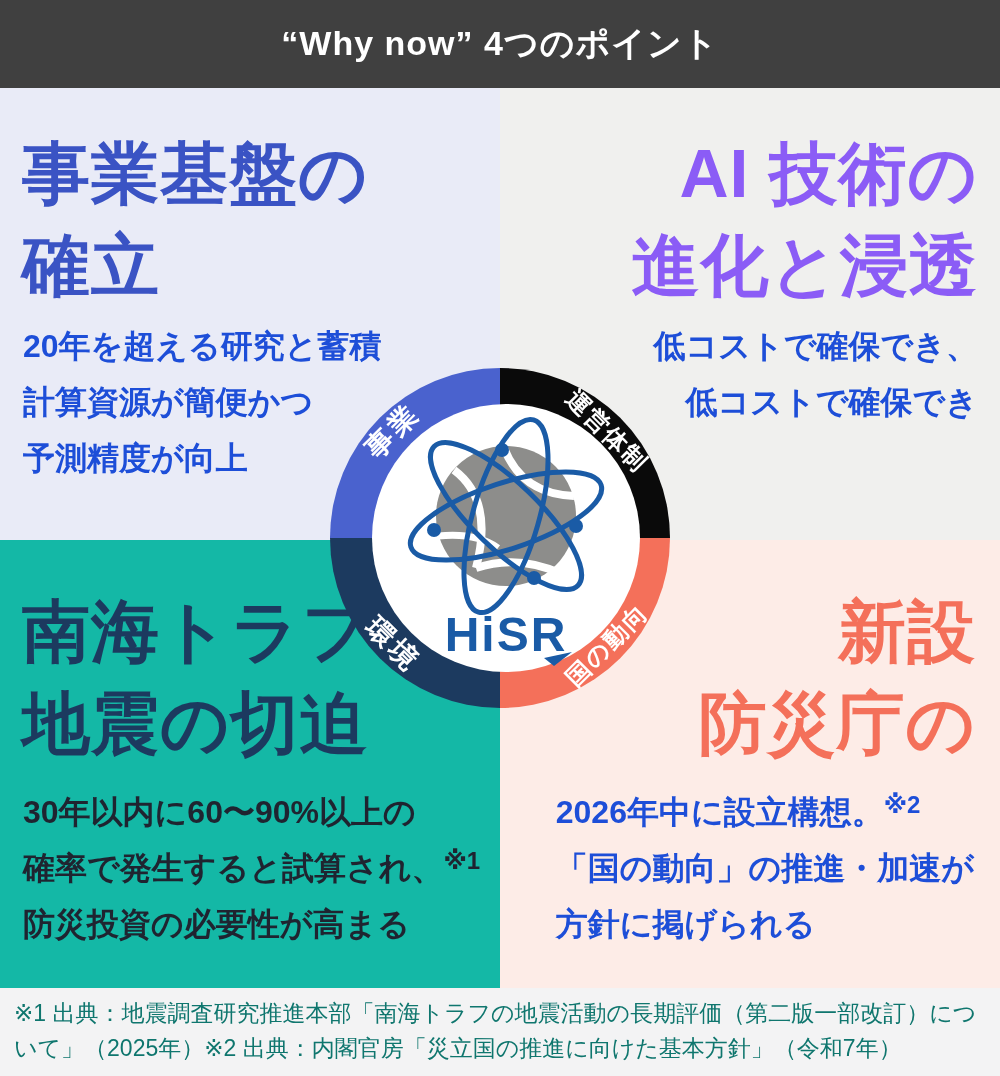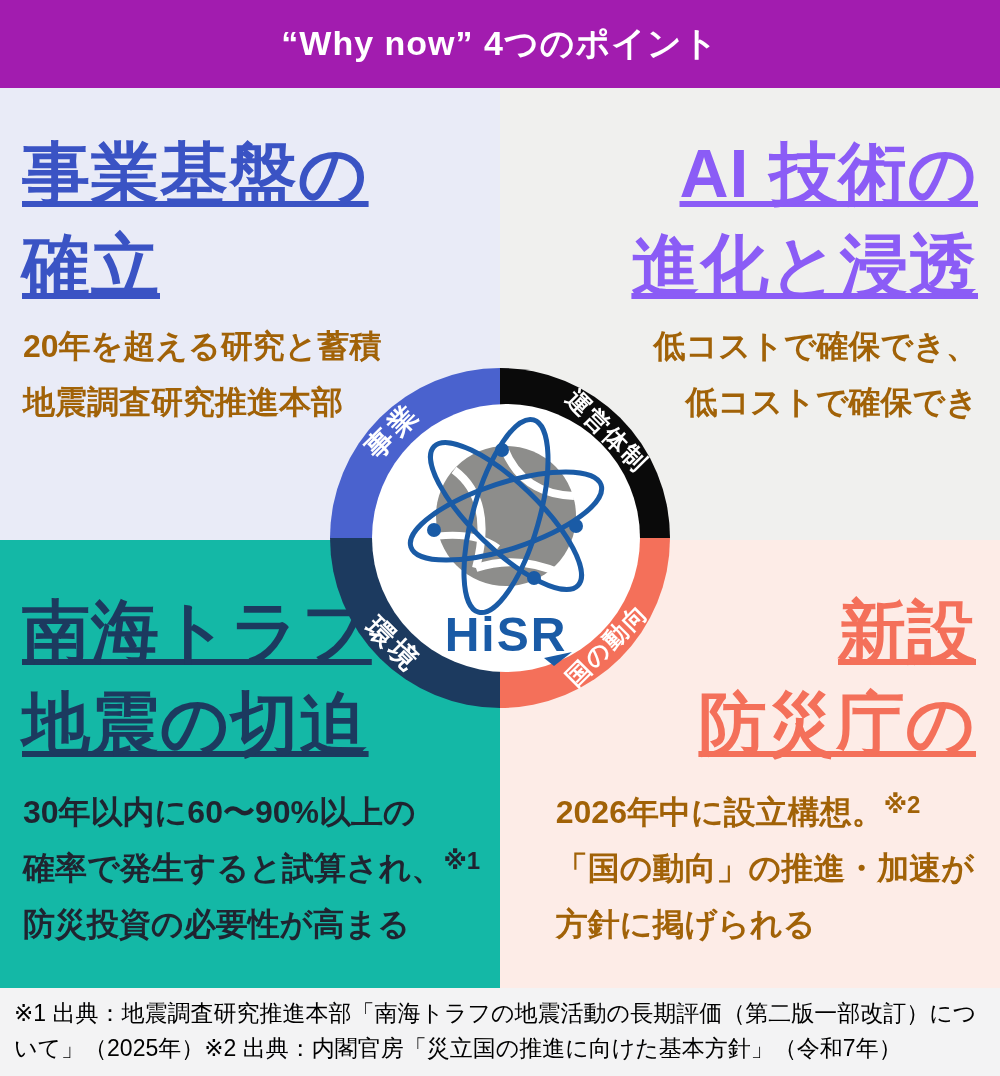--- a/index.html
+++ b/index.html
@@ -11,21 +11,21 @@
     width: 1000px;
     height: 1076px;
     overflow: hidden;
     background: #ffffff;
   }
 
   
   .header {
     position: absolute; left: 0; top: 0;
     width: 1000px; height: 88px;
-    background: #a21caf;
+    background: #404040;
     display: flex; align-items: center; justify-content: center;
   }
   .header-title {
     color: #ffffff;
     font-size: 34px;
     font-weight: 700;
     letter-spacing: 1px;
   }
 
   
@@ -35,33 +35,32 @@
   .q-bl { left: 0;   top: 540px; width: 600px; height: 448px; background: #14b8a6; }
   .q-br { left: 500px; top: 540px; width: 500px; height: 448px; background: #FDECE7; }
 
   .q-heading {
     position: absolute;
     font-size: 68px;
     font-weight: 900;
     line-height: 1.35;
     letter-spacing: 1px;
     white-space: nowrap;
-    text-decoration: underline;
   }
   .q-tl .q-heading { left: 22px;  top: 40px; color: #3A53C4; text-align: left; }
   .q-tr .q-heading { right: 22px; top: 40px; color: #8b5cf6; text-align: right; }
   .q-bl .q-heading { left: 22px;  top: 46px; color: #1C3A5F; text-align: left; }
   .q-br .q-heading { right: 24px; top: 46px; color: #F4705A; text-align: right; }
 
   .q-body {
     position: absolute;
     font-size: 32px;
     font-weight: 700;
     line-height: 1.75;
-    color: #a16207;
+    color: #1d4ed8;
     white-space: nowrap;
   }
   .q-tl .q-body { left: 23px;  top: 230px; text-align: left; }
   .q-tr .q-body { right: 22px; top: 230px; text-align: right; }
   .q-bl .q-body { left: 23px;  top: 244px; text-align: left; color: #1F2430; }
   .q-br .q-body { right: 26px; top: 244px; text-align: left; }
 
   .sup-note {
     font-size: 24px;
     font-weight: 700;
@@ -103,21 +102,21 @@
 
   .logo-svg { display: block; }
 
   
   .footer {
     position: absolute;
     left: 0; top: 988px;
     width: 1000px; height: 88px;
     background: #F3F3F4;
     padding: 8px 14px 8px 14px;
-    color: #000000;
+    color: #0f766e;
   }
   .footer-line {
     font-size: 23px;
     font-weight: 400;
     line-height: 1.5;
     white-space: nowrap;
   }
 </style>
 </head>
 <body>
@@ -128,21 +127,22 @@
     <div class="header-title">“Why now” 4つのポイント</div>
   </div>
 
   <div class="quad q-tl">
     <div class="q-heading">
       <div>事業基盤の</div>
       <div>確立</div>
     </div>
     <div class="q-body">
       <div>20年を超える研究と蓄積</div>
-      <div>地震調査研究推進本部</div>
+      <div>計算資源が簡便かつ</div>
+      <div>予測精度が向上</div>
     </div>
   </div>
 
   <div class="quad q-tr">
     <div class="q-heading">
       <div>AI 技術の</div>
       <div>進化と浸透</div>
     </div>
     <div class="q-body">
       <div>低コストで確保でき、</div>

